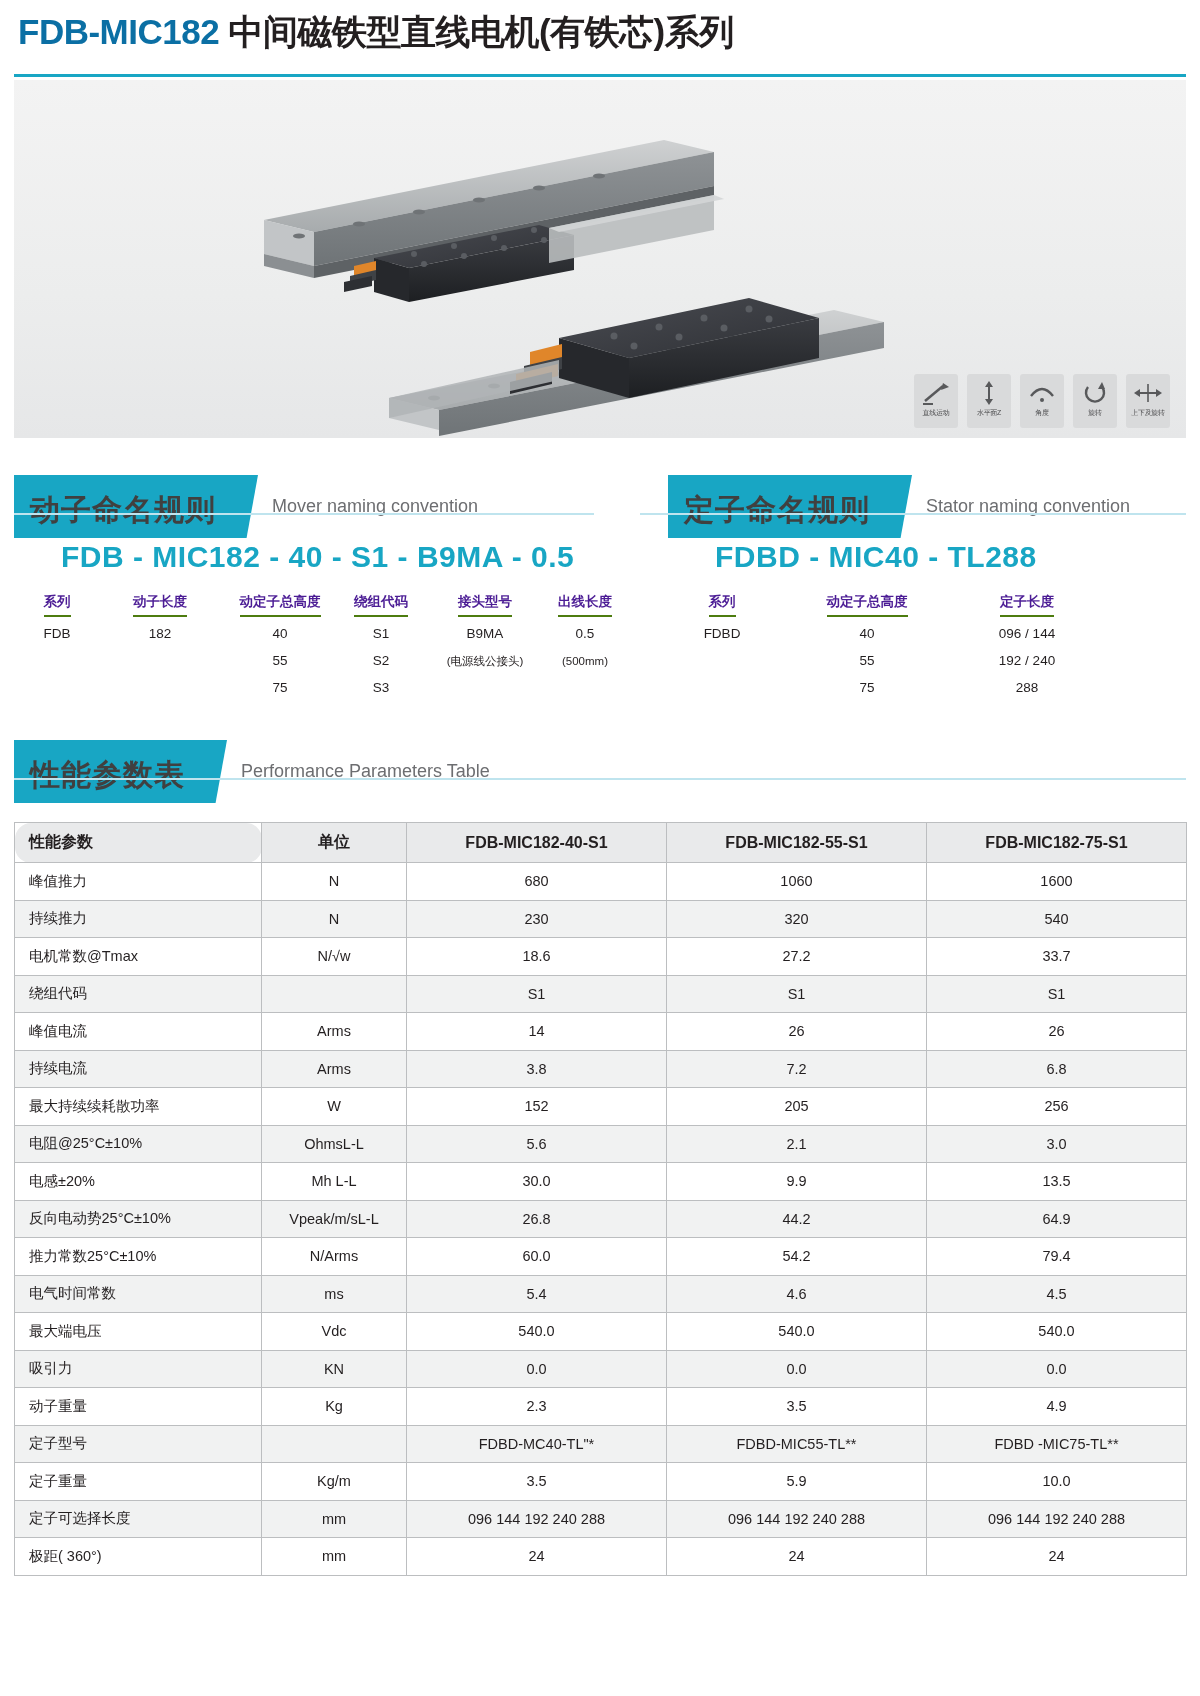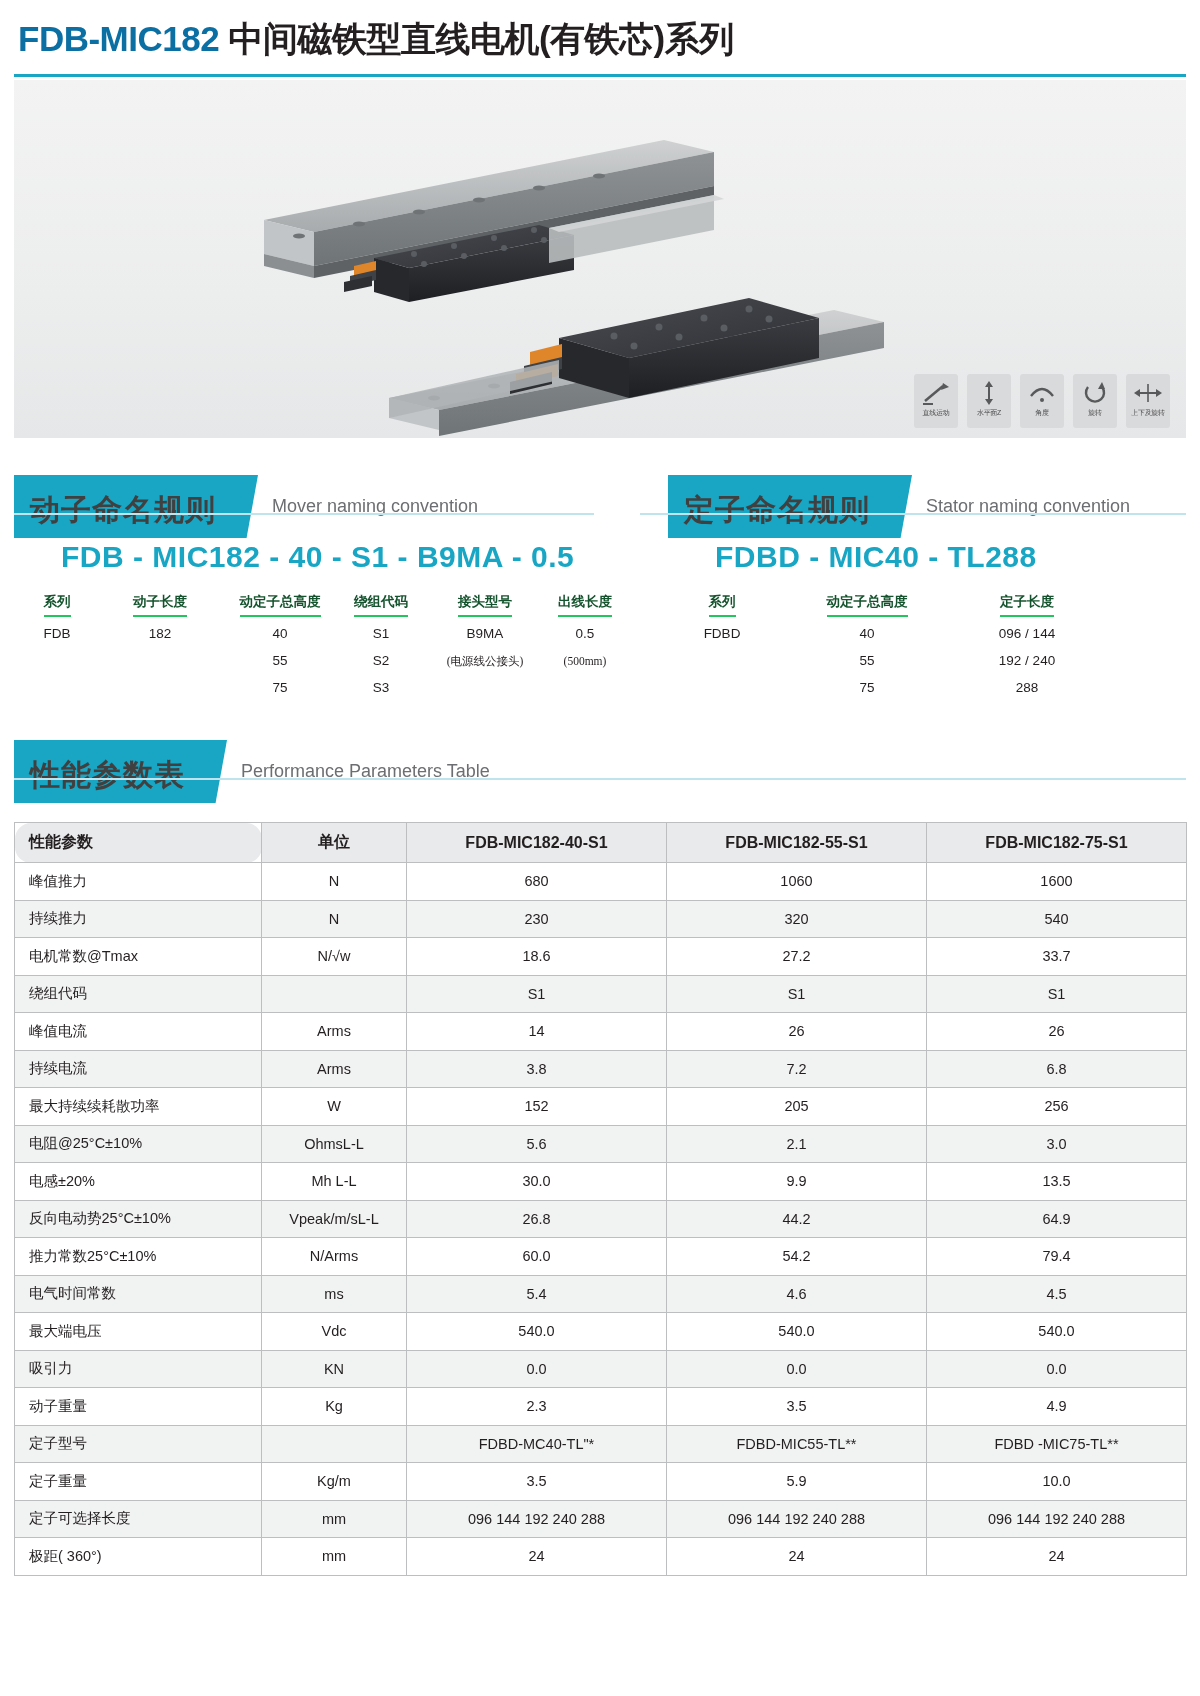--- a/index.html
+++ b/index.html
@@ -8,22 +8,22 @@
     background:#ffffff;
     font-family:"Liberation Sans","DejaVu Sans",sans-serif;
     color:#231f20;
     position:relative;
     overflow:hidden;
   }
   .page{position:relative;width:1200px;height:1696px;}
 
   
   .header{
-    position:absolute;left:0;top:16px;width:1084px;height:52px;
-    display:flex;align-items:flex-start;
+    position:absolute;left:0;top:4px;width:1084px;height:52px;
+    display:flex;align-items:flex-end;
   }
   .header-title{
     font-size:35px;font-weight:bold;letter-spacing:-0.5px;
     padding-left:18px;color:#231f20;white-space:nowrap;
   }
   .header-title .blue{color:#0b6fa4;}
   .header-rule{
     position:absolute;left:14px;top:74px;width:1172px;height:3px;background:#18a6c4;
   }
 
@@ -64,25 +64,25 @@
   
   .naming{position:absolute;}
   .naming-code{
     font-size:30px;font-weight:bold;color:#18a6c4;white-space:nowrap;
     letter-spacing:.5px;
     margin-left:43px;
   }
   .naming-cols{position:relative;margin-top:10px;}
   .ncol{position:absolute;text-align:center;}
   .ncol .hd{
-    font-size:13.5px;font-weight:bold;color:#14532d;padding-bottom:4px;
-    border-bottom:2px solid #22c55e;display:inline-block;white-space:nowrap;
+    font-size:13.5px;font-weight:bold;color:#4c1d95;padding-bottom:4px;
+    border-bottom:2px solid #4d7c0f;display:inline-block;white-space:nowrap;
   }
   .ncol .val{font-size:13.5px;color:#231f20;margin-top:7px;white-space:nowrap;line-height:20px;}
-  .ncol .val.small{font-size:11.5px;font-family:Liberation Serif, serif;}
+  .ncol .val.small{font-size:11.5px;}
 
   
   .ptable{
     position:absolute;left:14px;top:822px;width:1172px;
     border-collapse:collapse;table-layout:fixed;
   }
   .ptable th,.ptable td{
     border:1px solid #bcbec0;
     font-size:14.5px;color:#231f20;
     height:37.5px;padding:0 6px;box-sizing:border-box;

